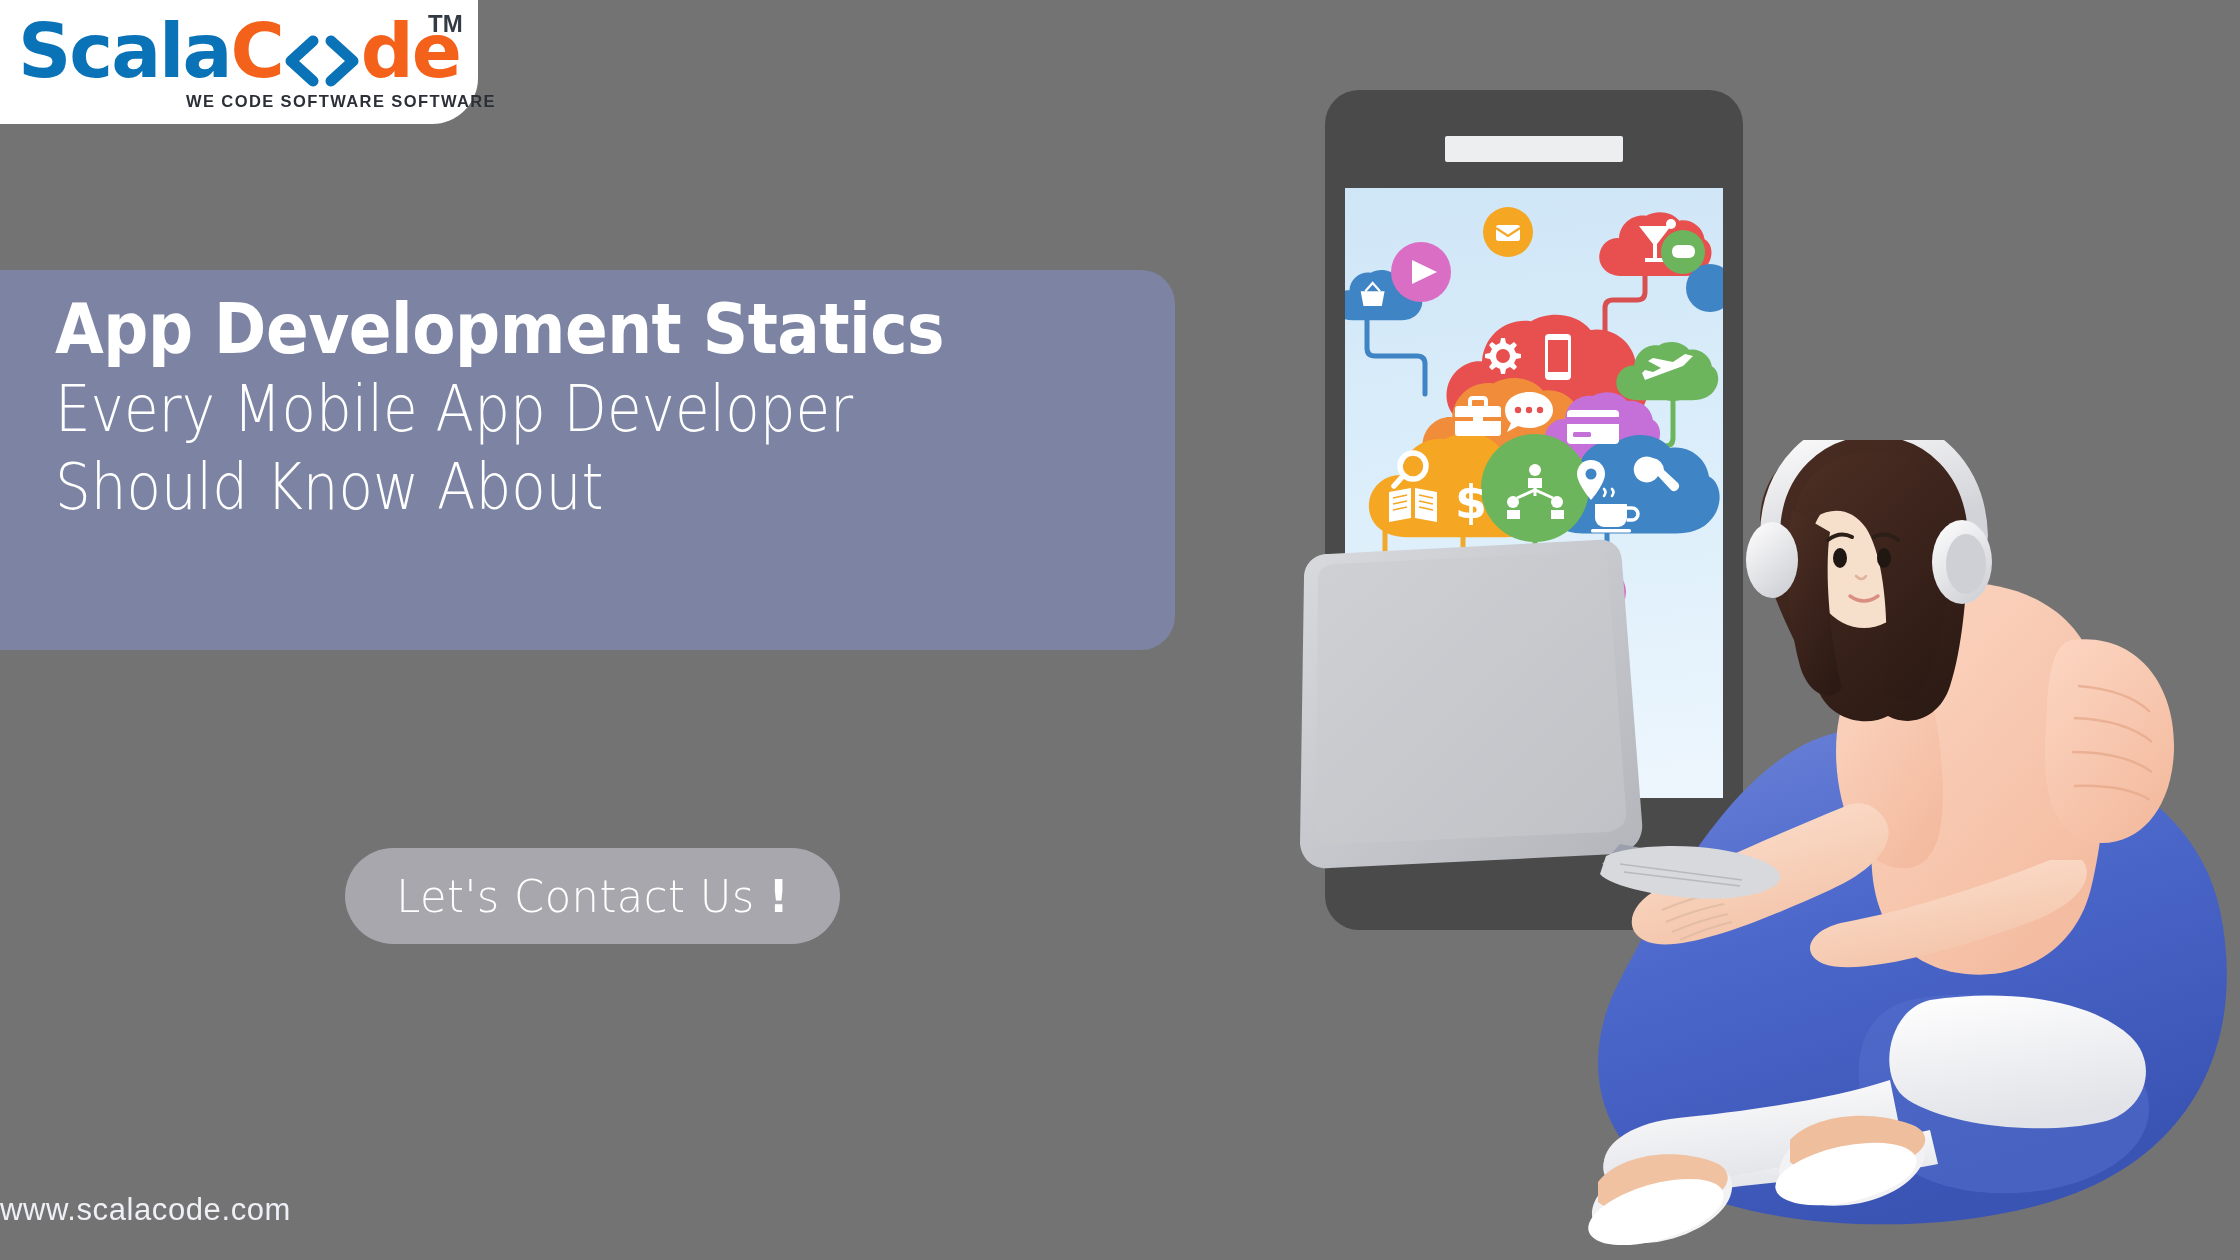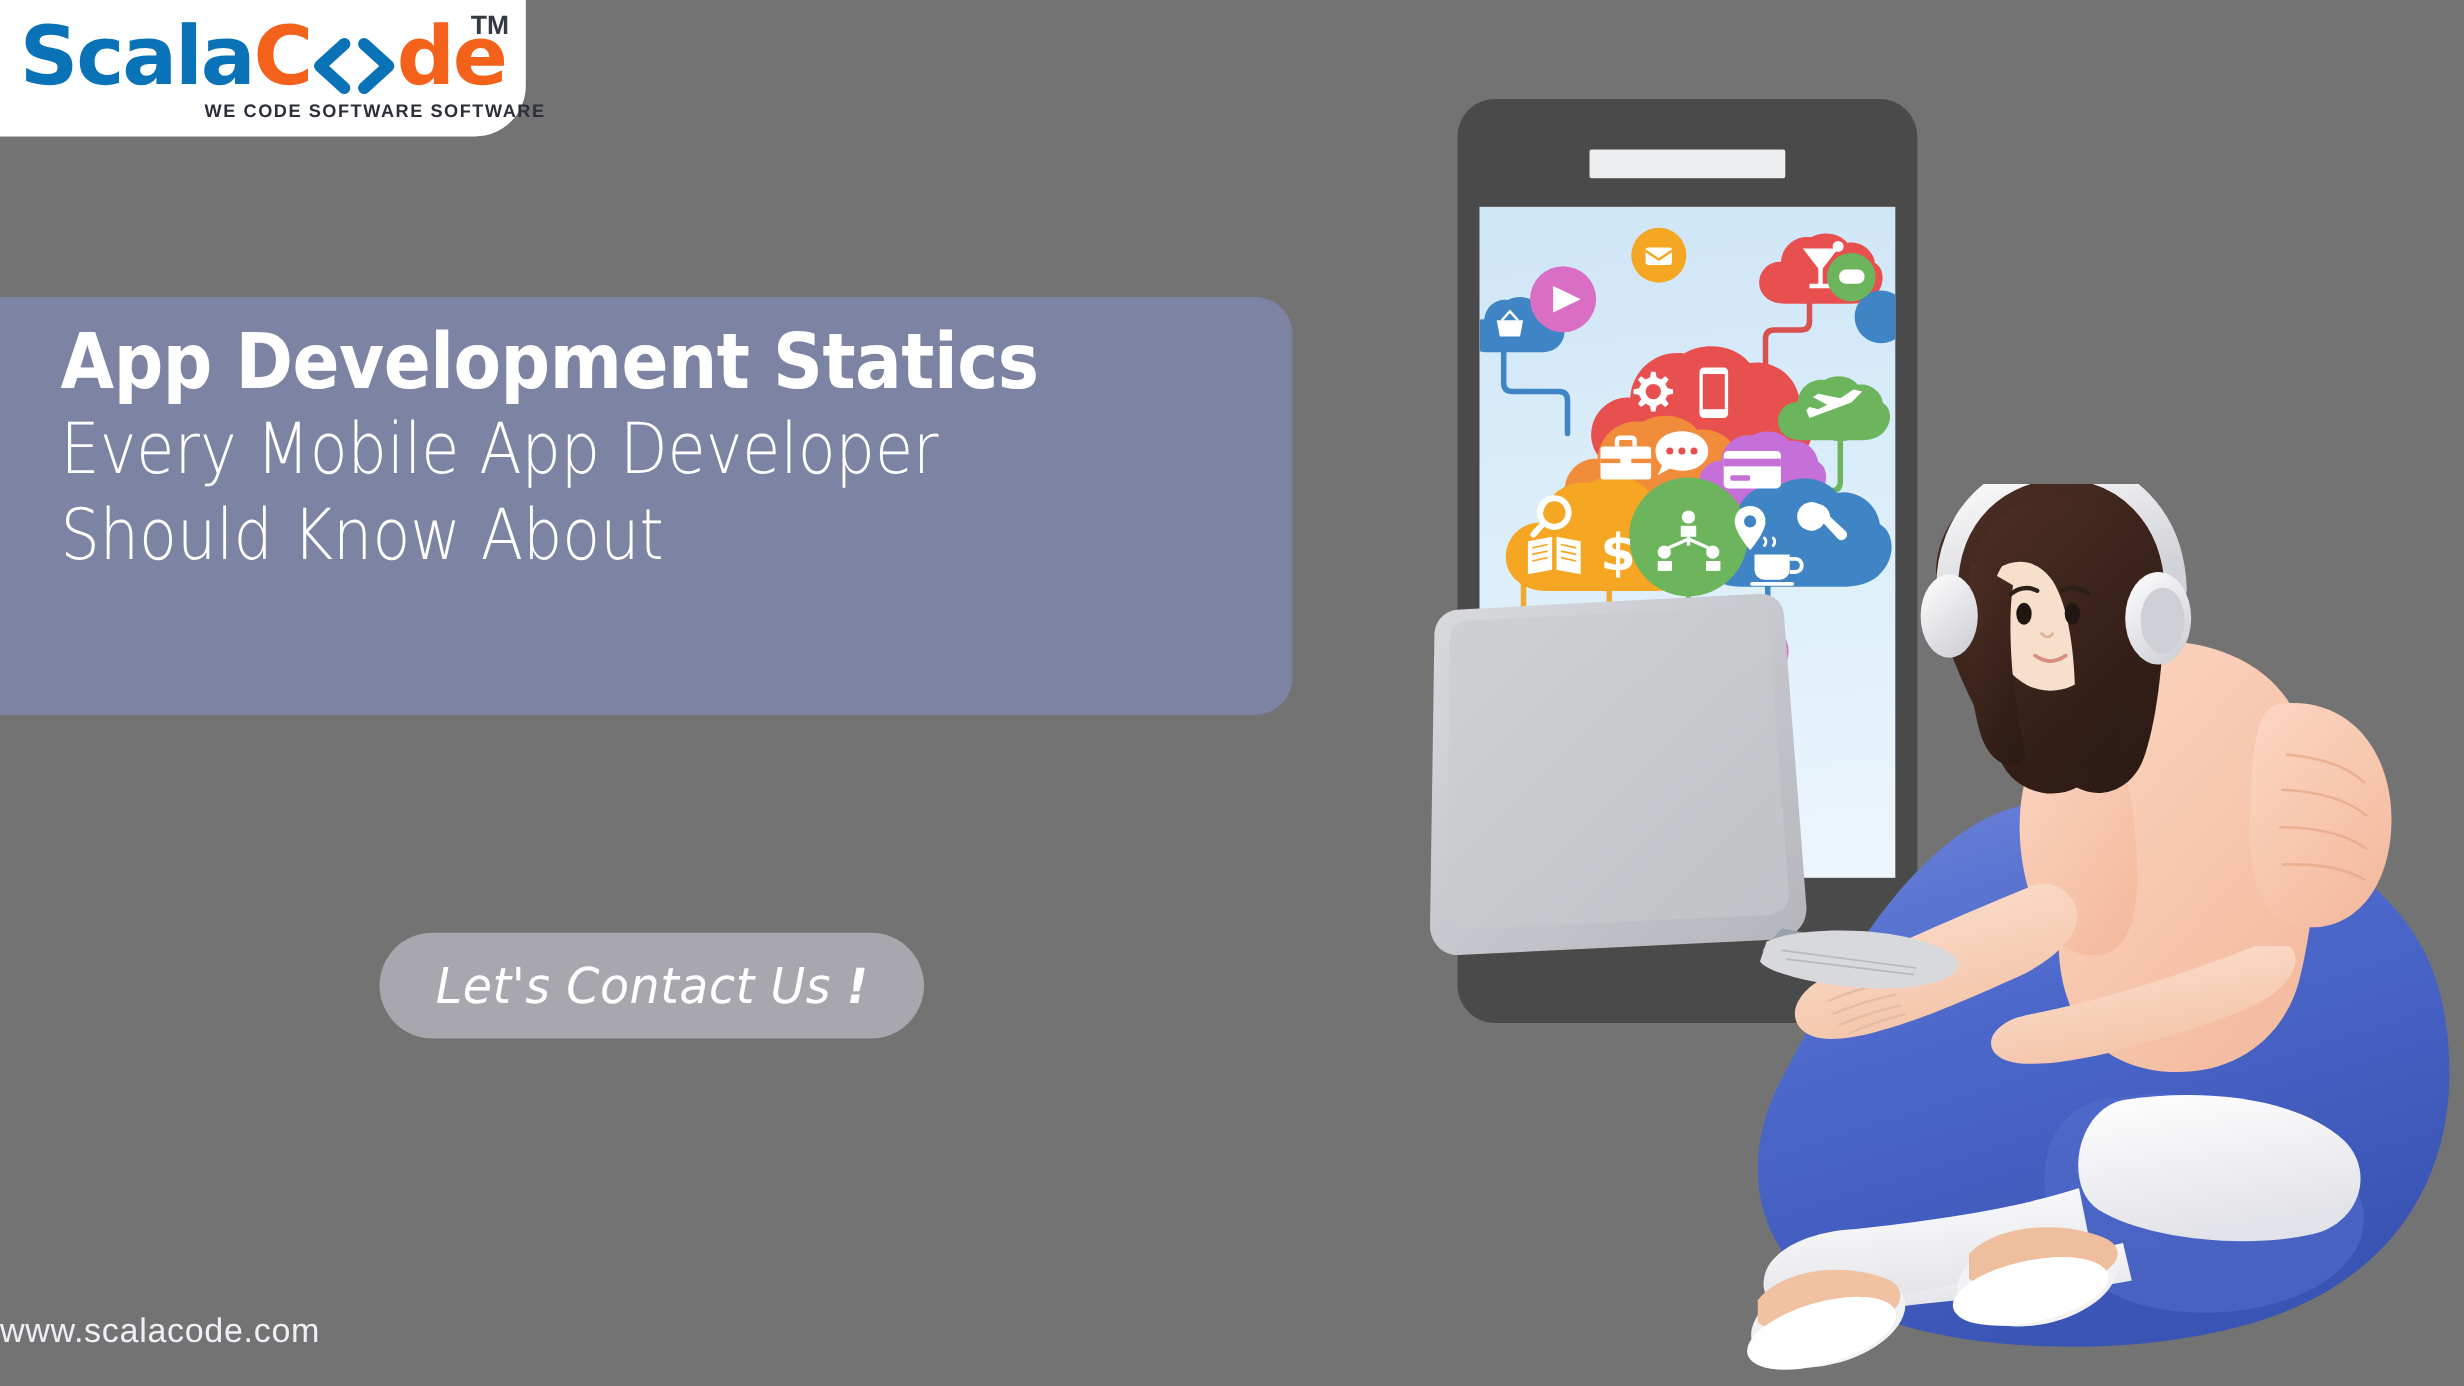--- a/index.html
+++ b/index.html
@@ -87,21 +87,20 @@
 
   
   #cta-button {
     position:absolute; left:345px; top:848px;
     width:495px; height:96px;
     background:#a7a7ad;
     border-radius:48px;
     display:flex; align-items:center; justify-content:center;
     z-index:25; cursor:pointer;
     border:none;
-    font-style:italic;
   }
   #cta-label {
     font-family:"DejaVu Sans", sans-serif;
     font-weight:300;
     font-size:45px; color:#ffffff;
     letter-spacing:0.5px;
     transform:scaleX(0.96);
     white-space:nowrap;
   }
   #cta-label .bang { font-weight:700; font-size:44px; }

